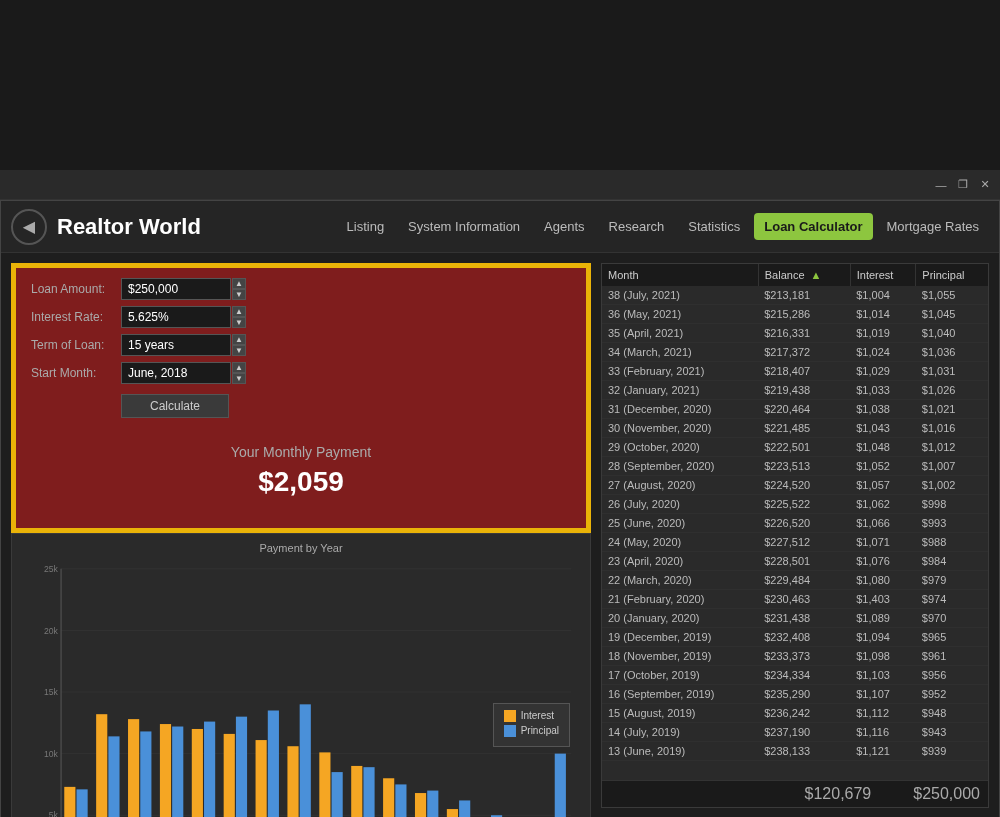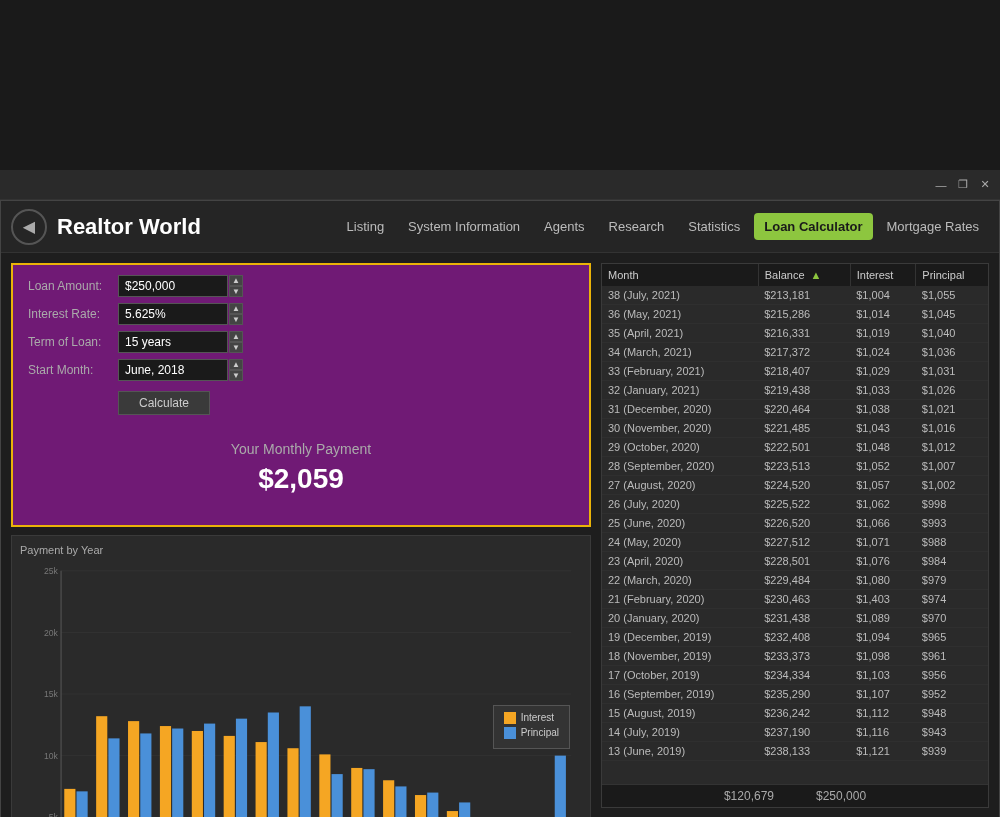--- a/index.html
+++ b/index.html
@@ -103,24 +103,24 @@
     }
 
     
     .left-panel {
       width: 580px;
       display: flex;
       flex-direction: column;
     }
 
     .form-section {
-      background: #701a75;
-      border: 2px solid #eab308;
+      background: #7f1d1d;
+      border: 5px solid #eab308;
       padding: 10px 15px;
-      margin-bottom: 8px;
+      margin-bottom: 0;
     }
     .form-row {
       display: flex;
       align-items: center;
       margin-bottom: 6px;
       font-size: 12px;
     }
     .form-label {
       width: 90px;
       color: #aaa;
@@ -155,21 +155,21 @@
       display: flex;
       align-items: center;
       justify-content: center;
       line-height: 1;
     }
     .calc-btn {
       background: #3a3a3a;
       border: 1px solid #555;
       color: #ccc;
       font-size: 12px;
-      padding: 4px 20px;
+      padding: 4px 28px;
       cursor: pointer;
       margin-top: 4px;
       text-align: right;
     }
 
     
     .payment-display {
       text-align: center;
       padding: 20px;
     }
@@ -186,20 +186,21 @@
 
     
     .chart-container {
       background: #2a2a2a;
       border: 1px solid #3a3a3a;
       flex: 1;
       padding: 8px;
       position: relative;
     }
     .chart-title {
+      text-align: center;
       font-size: 11px;
       color: #aaa;
       margin-bottom: 4px;
     }
     .chart-area {
       width: 100%;
       height: calc(100% - 20px);
     }
     .chart-legend {
       position: absolute;
@@ -275,24 +276,24 @@
       background: #7dc63f;
       color: #000;
       font-weight: 600;
     }
     .sort-arrow { color: #8dc63f; margin-left: 3px; }
 
     
     .table-footer {
       background: #1a1a1a;
       display: flex;
-      justify-content: center;
+      justify-content: flex-end;
       padding: 4px 8px;
       gap: 42px;
-      font-size: 12px;
+      font-size: 16px;
       color: #aaa;
       border-top: 1px solid #333;
     }
   </style>
 </head>
 <body>
 
 <div class="top-area"></div>
 
 <div class="title-bar">

